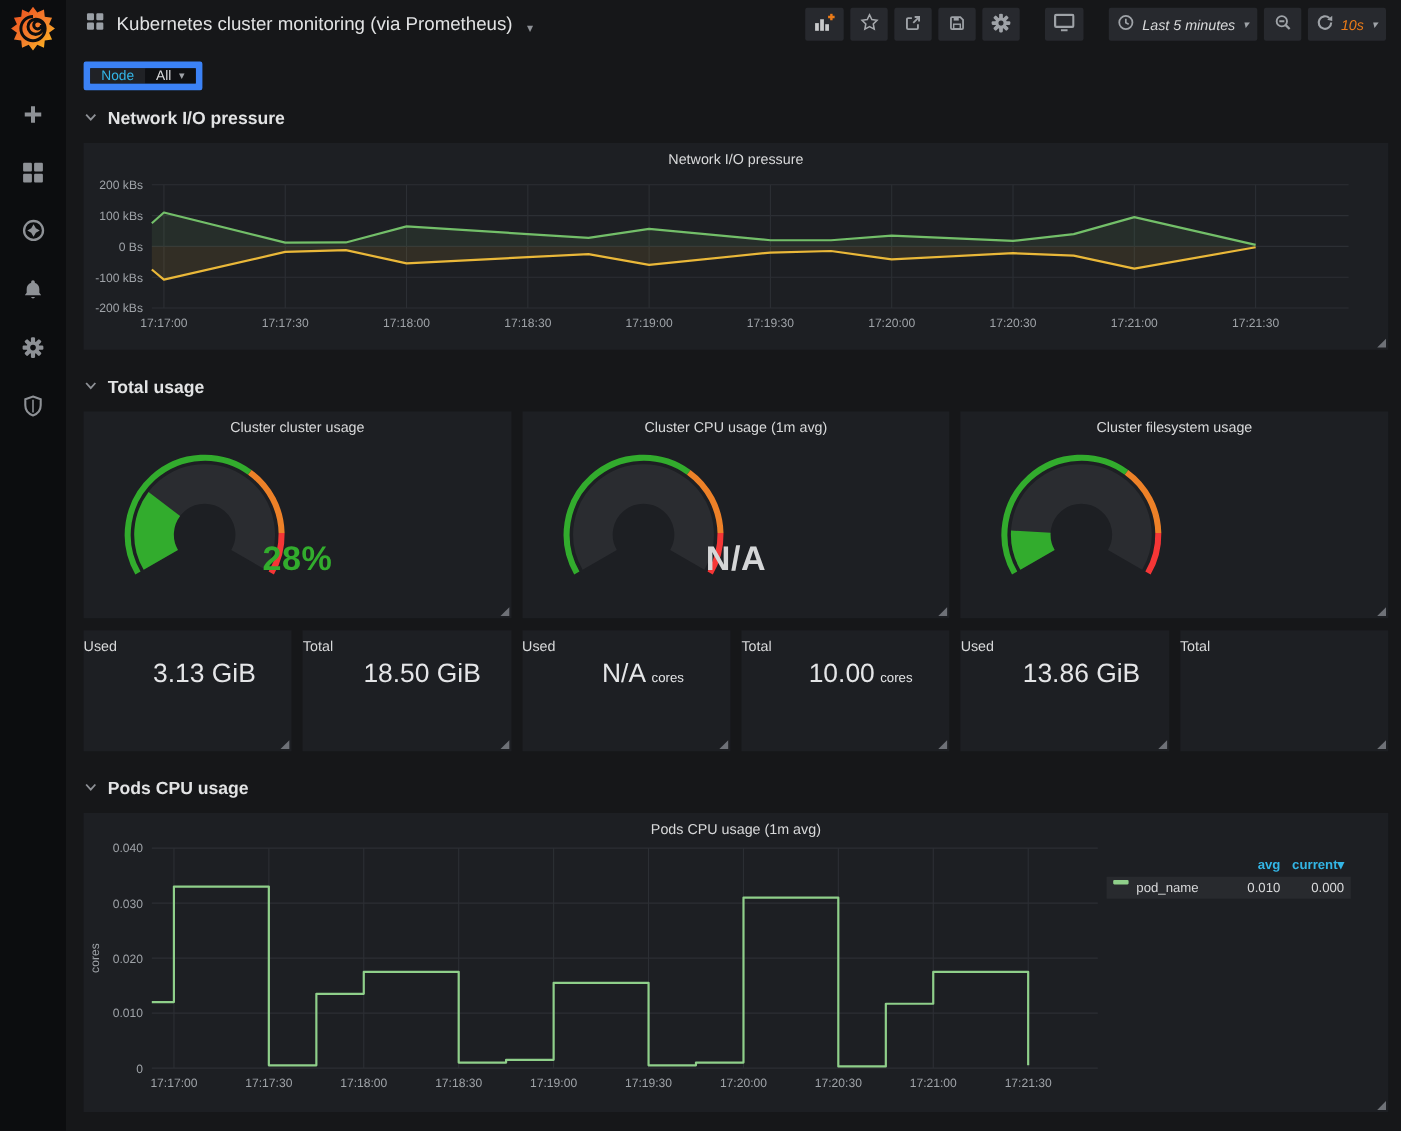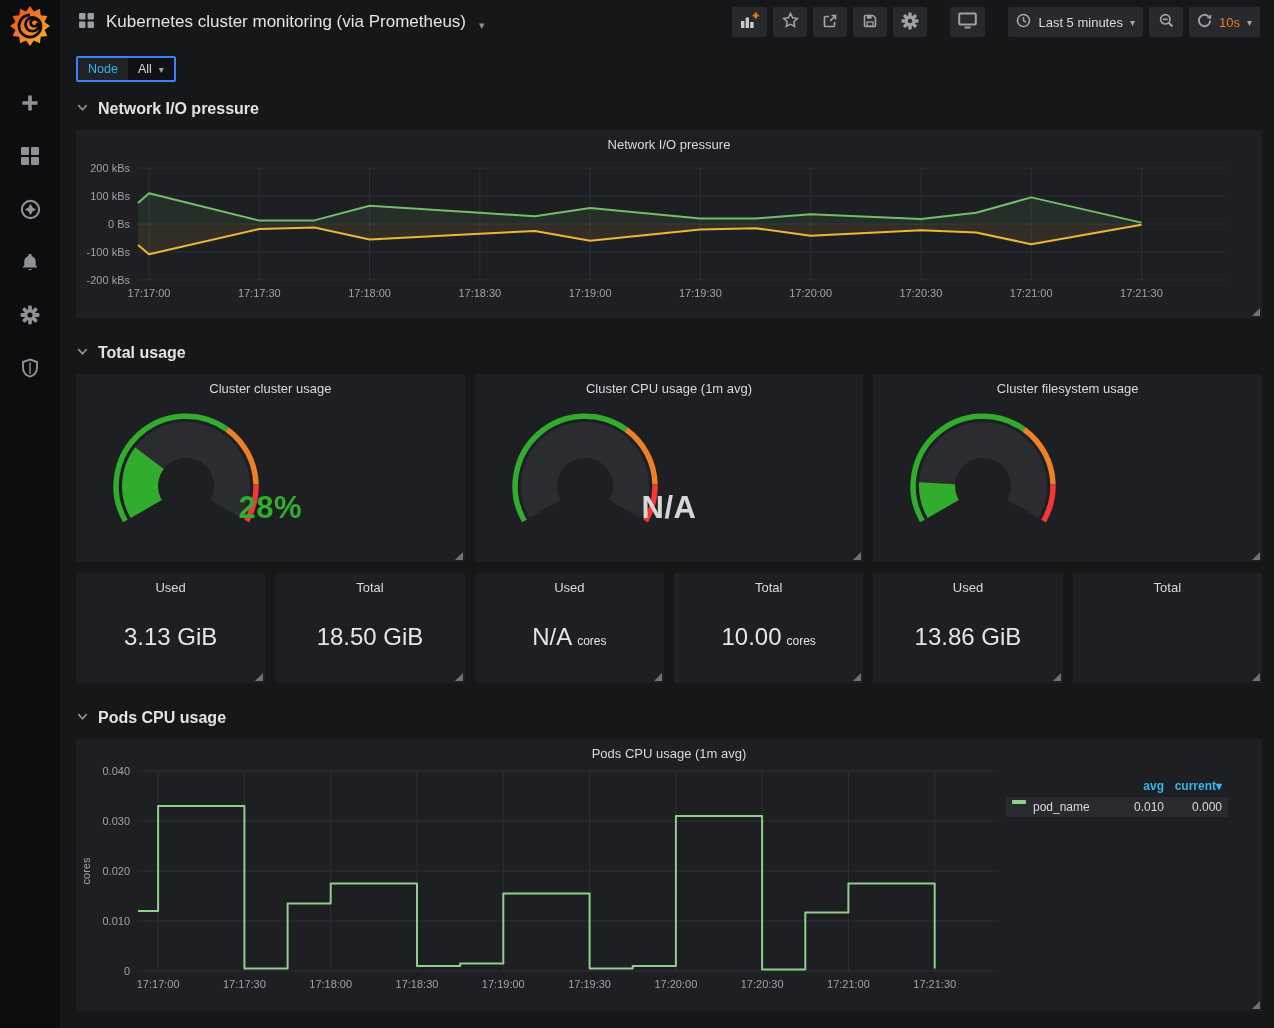--- a/index.html
+++ b/index.html
@@ -11,47 +11,47 @@
   .logo { margin:5px 0 40px; cursor:pointer; }
   .side-items { display:flex; flex-direction:column; align-items:center; gap:25px; }
   .side-item { width:40px; height:28px; display:flex; align-items:center; justify-content:center; cursor:pointer; }
 
   
   .main { margin-left:60px; height:100%; display:flex; flex-direction:column; }
   .navbar { height:44px; display:flex; align-items:center; padding:0 14px 0 18px; flex:none; }
   .nav-left { flex:1; display:flex; align-items:center; gap:11px; }
   .page-title { font-size:17px; font-weight:500; color:#e2e3e4; cursor:pointer; }
   .title-caret { color:#8e9196; font-size:11px; position:relative; top:3px; margin-left:2px; cursor:pointer; }
-  .nav-actions { display:flex; align-items:center; gap:6px; }
+  .nav-actions { display:flex; align-items:center; gap:6px;font-style:italic; }
   .btn { height:30px; min-width:34px; background:#27292e; border-radius:2px; display:flex; align-items:center; justify-content:center; gap:7px; padding:0 8px; color:#9fa3a8; cursor:pointer; font-size:13px; }
   .btn .txt { color:#d8d9da; }
   .ml { margin-left:17px; }
   .orange { color:#eb7b18; font-weight:500; }
   .caret { font-size:10px; color:#9fa3a8; }
 
   
   .dash { flex:1; padding:4px 12px 0 16px; }
   .submenu { height:42px; display:flex; align-items:center; }
-  .chip { display:flex; height:26px; border-radius:2px; overflow:hidden; font-size:12.5px; border:2px solid #3b82f6; cursor:pointer;justify-content:flex-end; }
+  .chip { display:flex; height:26px; border-radius:2px; overflow:hidden; font-size:12.5px; border:6px solid #3b82f6; cursor:pointer;justify-content:flex-end; }
   .chip-label { background:#202226; color:#33b5e5; display:flex; align-items:center; padding:0 10px; font-weight:500; }
   .chip-value { background:#0f1114; color:#d8d9da; display:flex; align-items:center; gap:7px; padding:0 10px; }
 
   .section-header { display:flex; align-items:center; gap:9px; height:30px; margin:4px 0 6px; font-size:16px; font-weight:600; color:#e2e3e4; cursor:pointer; }
   .mt { margin-top:20px; }
 
   .panel { background:#1d1f23; position:relative; }
   .panel-title { text-align:center; font-size:13px; font-weight:500; color:#d8d9da; padding:7px 0 2px; cursor:pointer; white-space:nowrap; }
   .resize-handle { position:absolute; right:2px; bottom:2px; width:0; height:0; border-style:solid; border-width:0 0 8px 8px; border-color:transparent transparent #6e7177 transparent; cursor:nwse-resize; }
 
   .row { display:flex; gap:10px; }
   .gauge-panel { flex:1; height:188px; }
   .gauge-wrap { position:relative; height:156px; display:flex; justify-content:flex-start; }
   .gauge-value { position:absolute; left:0; right:0; top:92px; text-align:center; font-size:31px; font-weight:600; color:#32ac2d; letter-spacing:.5px; }
   .stat-row { margin-top:11px; }
-  .stat-panel { flex:1; height:110px; display:flex; flex-direction:column; }
+  .stat-panel { flex:1; height:110px; display:flex; flex-direction:row; }
   .stat-value { flex:1; display:flex; align-items:baseline; justify-content:center; padding-top:26px; font-size:24px; font-weight:500; color:#e4e5e7; }
   .stat-unit { font-size:12px; margin-left:5px; color:#e4e5e7; }
   .stat-unit:empty { display:none; }
 
   .chart-panel-network { height:188px; }
   .chart-panel-pods { height:272px; }
   .pods-body { display:flex; }
 
   svg text.tick { fill:#9fa3a8; font-size:11px; }
   svg .xlab { text-anchor:middle; }

